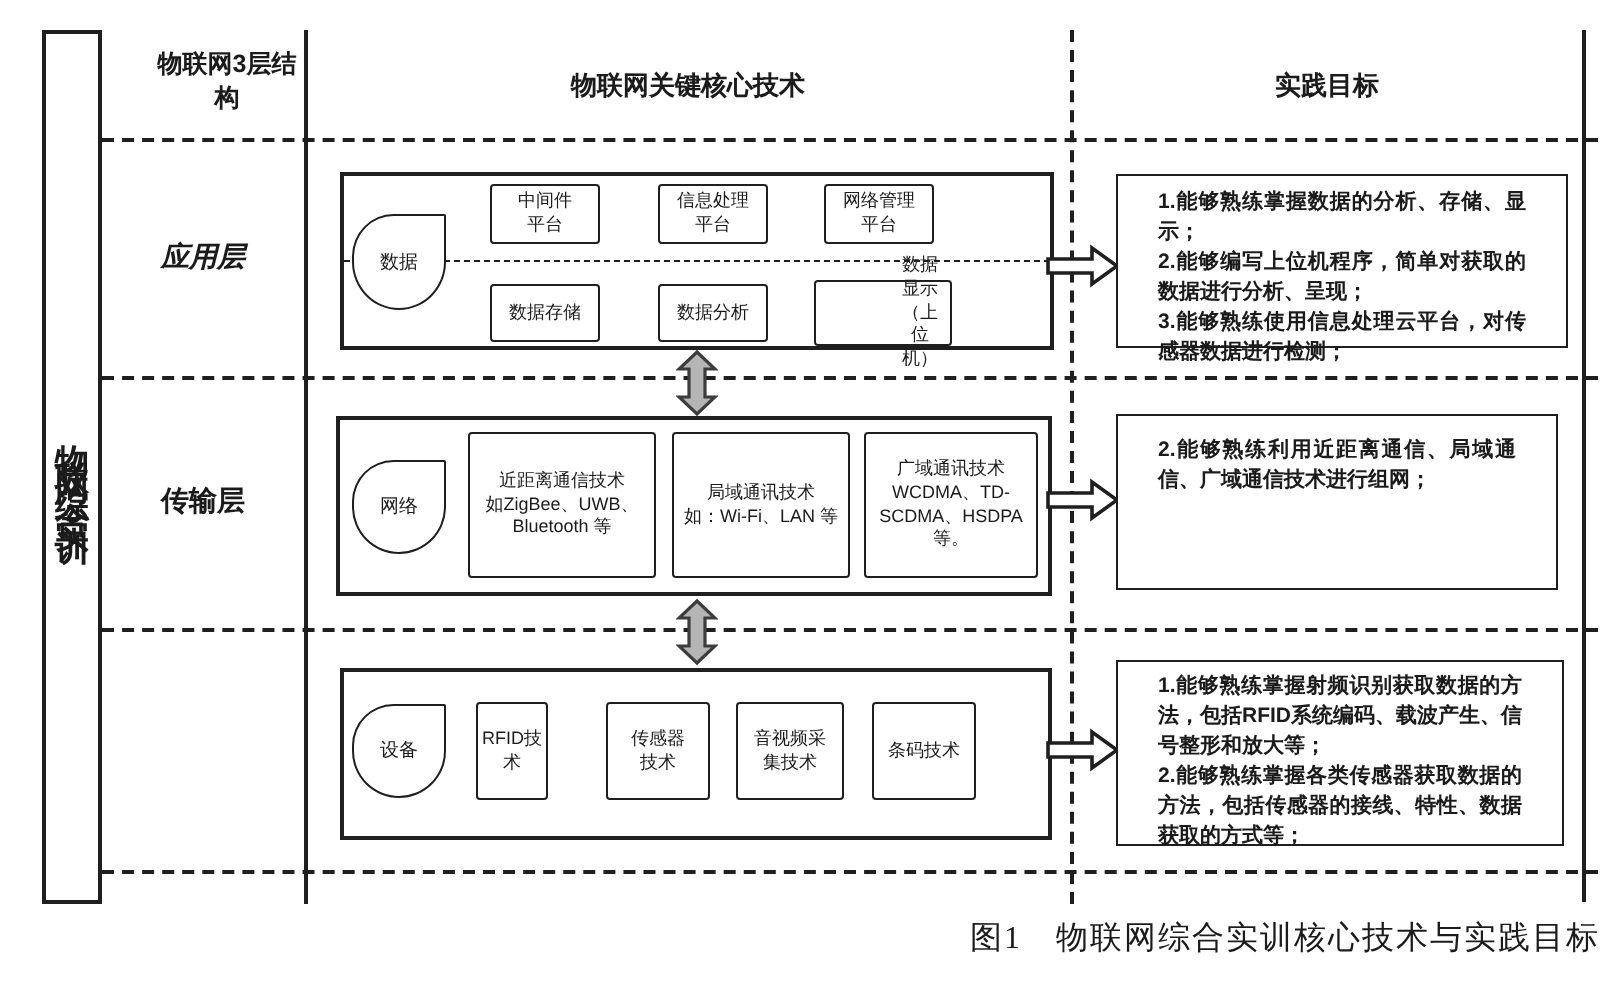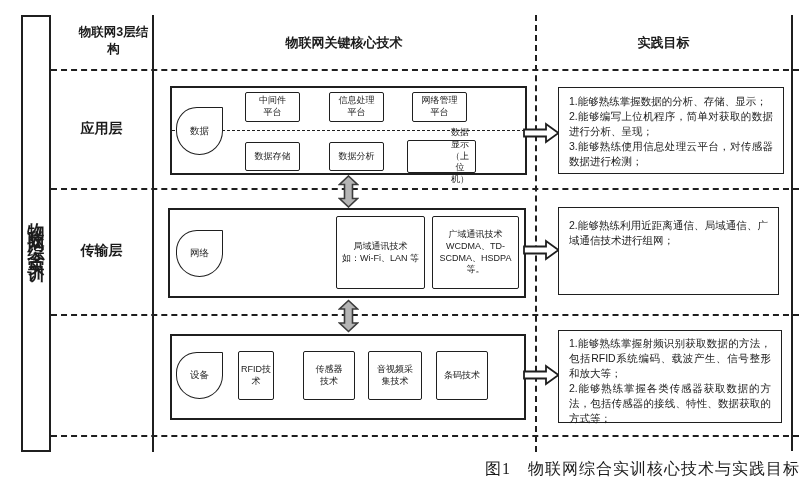--- a/index.html
+++ b/index.html
@@ -31,21 +31,21 @@
     font-size:9px;line-height:1.3;white-space:pre-line;padding:2px;
   }
   
   .entity{
     border:1.7px solid #1f1f1f;border-radius:46% 2% 52% 52%;background:#fff;
     display:flex;align-items:center;justify-content:center;font-size:9.5px;
   }
   
   .goal{
     border:1.8px solid #1f1f1f;background:#fff;
-    font-size:10.5px;line-height:1.42;padding:6px 10px;text-align:justify;
+    font-size:10.5px;line-height:1.42;padding:6px 20px;text-align:justify;font-weight:bold;
   }
   .goal div{margin:0;}
   .caption{
     position:absolute;left:0;top:459px;width:800px;text-align:right;
     font-weight:normal;font-size:16px;letter-spacing:1px;
     font-family:"Liberation Serif","DejaVu Serif",serif;
   }
 </style>
 </head>
 <body>
@@ -62,21 +62,21 @@
 
   <div class="abs dashh" style="left:51px;top:69px;width:748px;"></div>
   <div class="abs dashh" style="left:51px;top:188px;width:748px;"></div>
   <div class="abs dashh" style="left:51px;top:314px;width:748px;"></div>
   <div class="abs dashh" style="left:51px;top:435px;width:748px;"></div>
 
   <div class="abs hdr" style="left:51px;top:28px;width:101px;height:26px;font-size:12.5px;padding-left:24px;">物联网3层结构</div>
   <div class="abs hdr" style="left:153px;top:30px;width:382px;height:26px;">物联网关键核心技术</div>
   <div class="abs hdr" style="left:536px;top:30px;width:255px;height:26px;">实践目标</div>
 
-  <div class="abs rowlbl" style="left:51px;top:69px;width:101px;height:119px;">应用层</div>
+  <div class="abs rowlbl" style="left:51px;top:69px;width:101px;height:119px;font-style:italic;">应用层</div>
   <div class="abs rowlbl" style="left:51px;top:188px;width:101px;height:126px;">传输层</div>
 
   <div class="abs outer" style="left:170px;top:86px;width:357px;height:89px;"></div>
   <div class="abs dashh-thin" style="left:172px;top:130px;width:353px;"></div>
 
   <div class="abs entity" style="left:176px;top:107px;width:47px;height:48px;">
     <span>数据</span>
   </div>
 
   <div class="abs rbox" style="left:245px;top:92px;width:55px;height:30px;">中间件
@@ -104,20 +104,23 @@
   <svg class="abs" style="left:338px;top:175px;" width="21" height="33" viewBox="0 0 21 33">
     <path d="M10.5 1 L19.5 9.5 L14.5 9.5 L14.5 23.5 L19.5 23.5 L10.5 32 L1.5 23.5 L6.5 23.5 L6.5 9.5 L1.5 9.5 Z" fill="#b5b5b5" stroke="#3c3c3c" stroke-width="1.6"></path>
   </svg>
 
   <div class="abs outer" style="left:168px;top:208px;width:358px;height:90px;"></div>
 
   <div class="abs entity" style="left:176px;top:230px;width:47px;height:47px;">
     <span>网络</span>
   </div>
 
+  <div class="abs rbox" style="left:234px;top:216px;width:94px;height:73px;">近距离通信技术
+如ZigBee、UWB、
+Bluetooth 等</div>
   <div class="abs rbox" style="left:336px;top:216px;width:89px;height:73px;">局域通讯技术
 如：Wi-Fi、LAN 等</div>
   <div class="abs rbox" style="left:432px;top:216px;width:87px;height:73px;">广域通讯技术
 WCDMA、TD-
 SCDMA、HSDPA
 等。</div>
 
   <svg class="abs" style="left:523px;top:239px;" width="37" height="22" viewBox="0 0 37 22">
     <path d="M1 7.5 L23 7.5 L23 2 L35.5 11 L23 20 L23 14.5 L1 14.5 Z" fill="#ffffff" stroke="#1f1f1f" stroke-width="1.8"></path>
   </svg>

